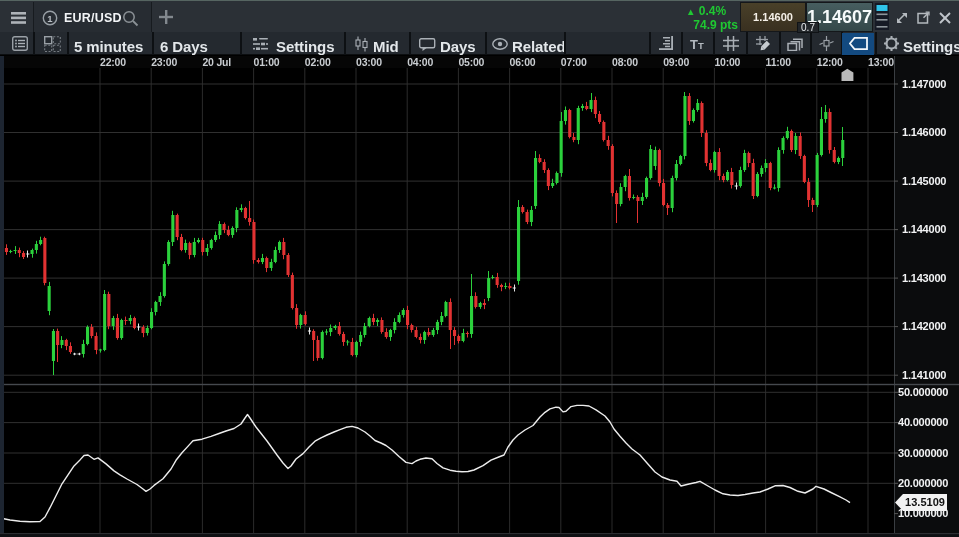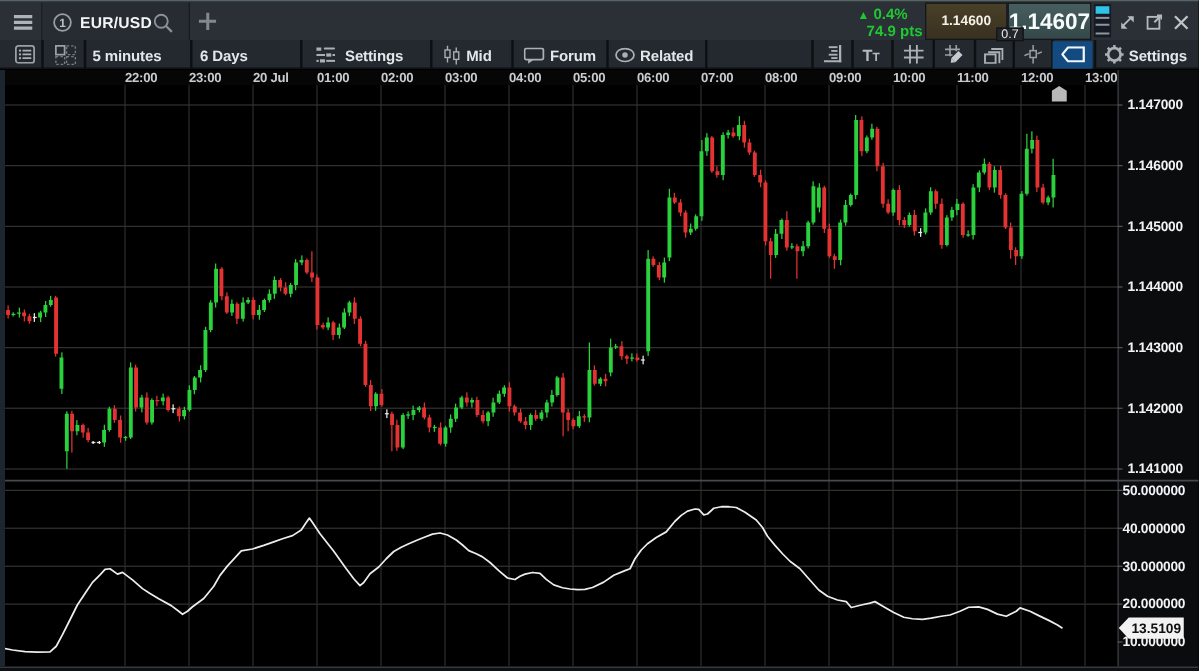--- a/index.html
+++ b/index.html
@@ -7,21 +7,21 @@
 #app { position:relative; width:959px; height:537px; }
 .abs { position:absolute; }
 #topbar { left:0; top:0; width:959px; height:32px; background:#2b3036; border-top:1px solid #566561; }
 #toolbar { left:0; top:32px; width:959px; height:23px; background:#24292f; border-bottom:1px solid #0c0e10; }
 #chart { position:absolute; left:0; top:56px; }
 .tl { font:bold 10.5px "Liberation Sans",sans-serif; fill:#c9cdd1; letter-spacing:-0.2px; }
 .pl { font:bold 11px "Liberation Sans",sans-serif; fill:#f2f3f4; letter-spacing:-0.2px; }
 .tag { font:bold 11px "Liberation Sans",sans-serif; fill:#111; }
 .sep1 { width:1px; height:30px; background:#171b1f; top:1px; }
 .sepbar { width:2px; height:23px; background:#0d1013; top:0; }
-.t-txt { font-weight:bold; font-size:12px; color:#e3e7ea; top:5.5px; letter-spacing:-0.1px; }
+.t-txt { font-weight:bold; font-size:15px; color:#e3e7ea; top:5.5px; letter-spacing:-0.1px; }
 .tb-ic { top:4px; }
 #lstrip { left:0; top:0; width:4px; height:537px; background:#1d2531; z-index:30; }
 
 </style></head><body>
 <div id="app">
 <div id="topbar" class="abs">
 <svg class="abs" style="left:11px;top:11px" width="15" height="12">
         <rect y="0" width="15" height="2.6" fill="#aeb3b8"></rect>
         <rect y="4.6" width="15" height="2.6" fill="#aeb3b8"></rect>
         <rect y="9.2" width="15" height="2.6" fill="#aeb3b8"></rect>
@@ -116,21 +116,21 @@
           <rect x="9" y="5.5" width="4" height="6"></rect>
           <line x1="11" y1="11.5" x2="11" y2="15.5"></line>
         </g>
       </svg>
 <div class="abs t-txt" style="left:373px">Mid</div>
 <div class="abs sepbar" style="left:409px"></div>
 <svg class="abs" style="left:419px;top:6px" width="17" height="13">
         <rect x="0.7" y="0.7" width="15" height="9" rx="1.5" fill="none" stroke="#aab0b6" stroke-width="1.4"></rect>
         <polygon points="3.5,9.7 8,9.7 3.5,13" fill="#aab0b6"></polygon>
       </svg>
-<div class="abs t-txt" style="left:440px">Forum</div>
+<div class="abs t-txt" style="left:440px">Days</div>
 <div class="abs sepbar" style="left:485px"></div>
 <svg class="abs" style="left:492px;top:6px" width="16" height="12">
         <ellipse cx="8" cy="6" rx="7.2" ry="5.2" fill="none" stroke="#aab0b6" stroke-width="1.4"></ellipse>
         <circle cx="8" cy="6" r="2.2" fill="#aab0b6"></circle>
       </svg>
 <div class="abs t-txt" style="left:512px">Related</div>
 <div class="abs sepbar" style="left:564px"></div>
 <div class="abs sepbar" style="left:649px"></div>
 <svg class="abs tb-ic" style="left:659px" width="15" height="14">
         <g fill="#aab0b6">

